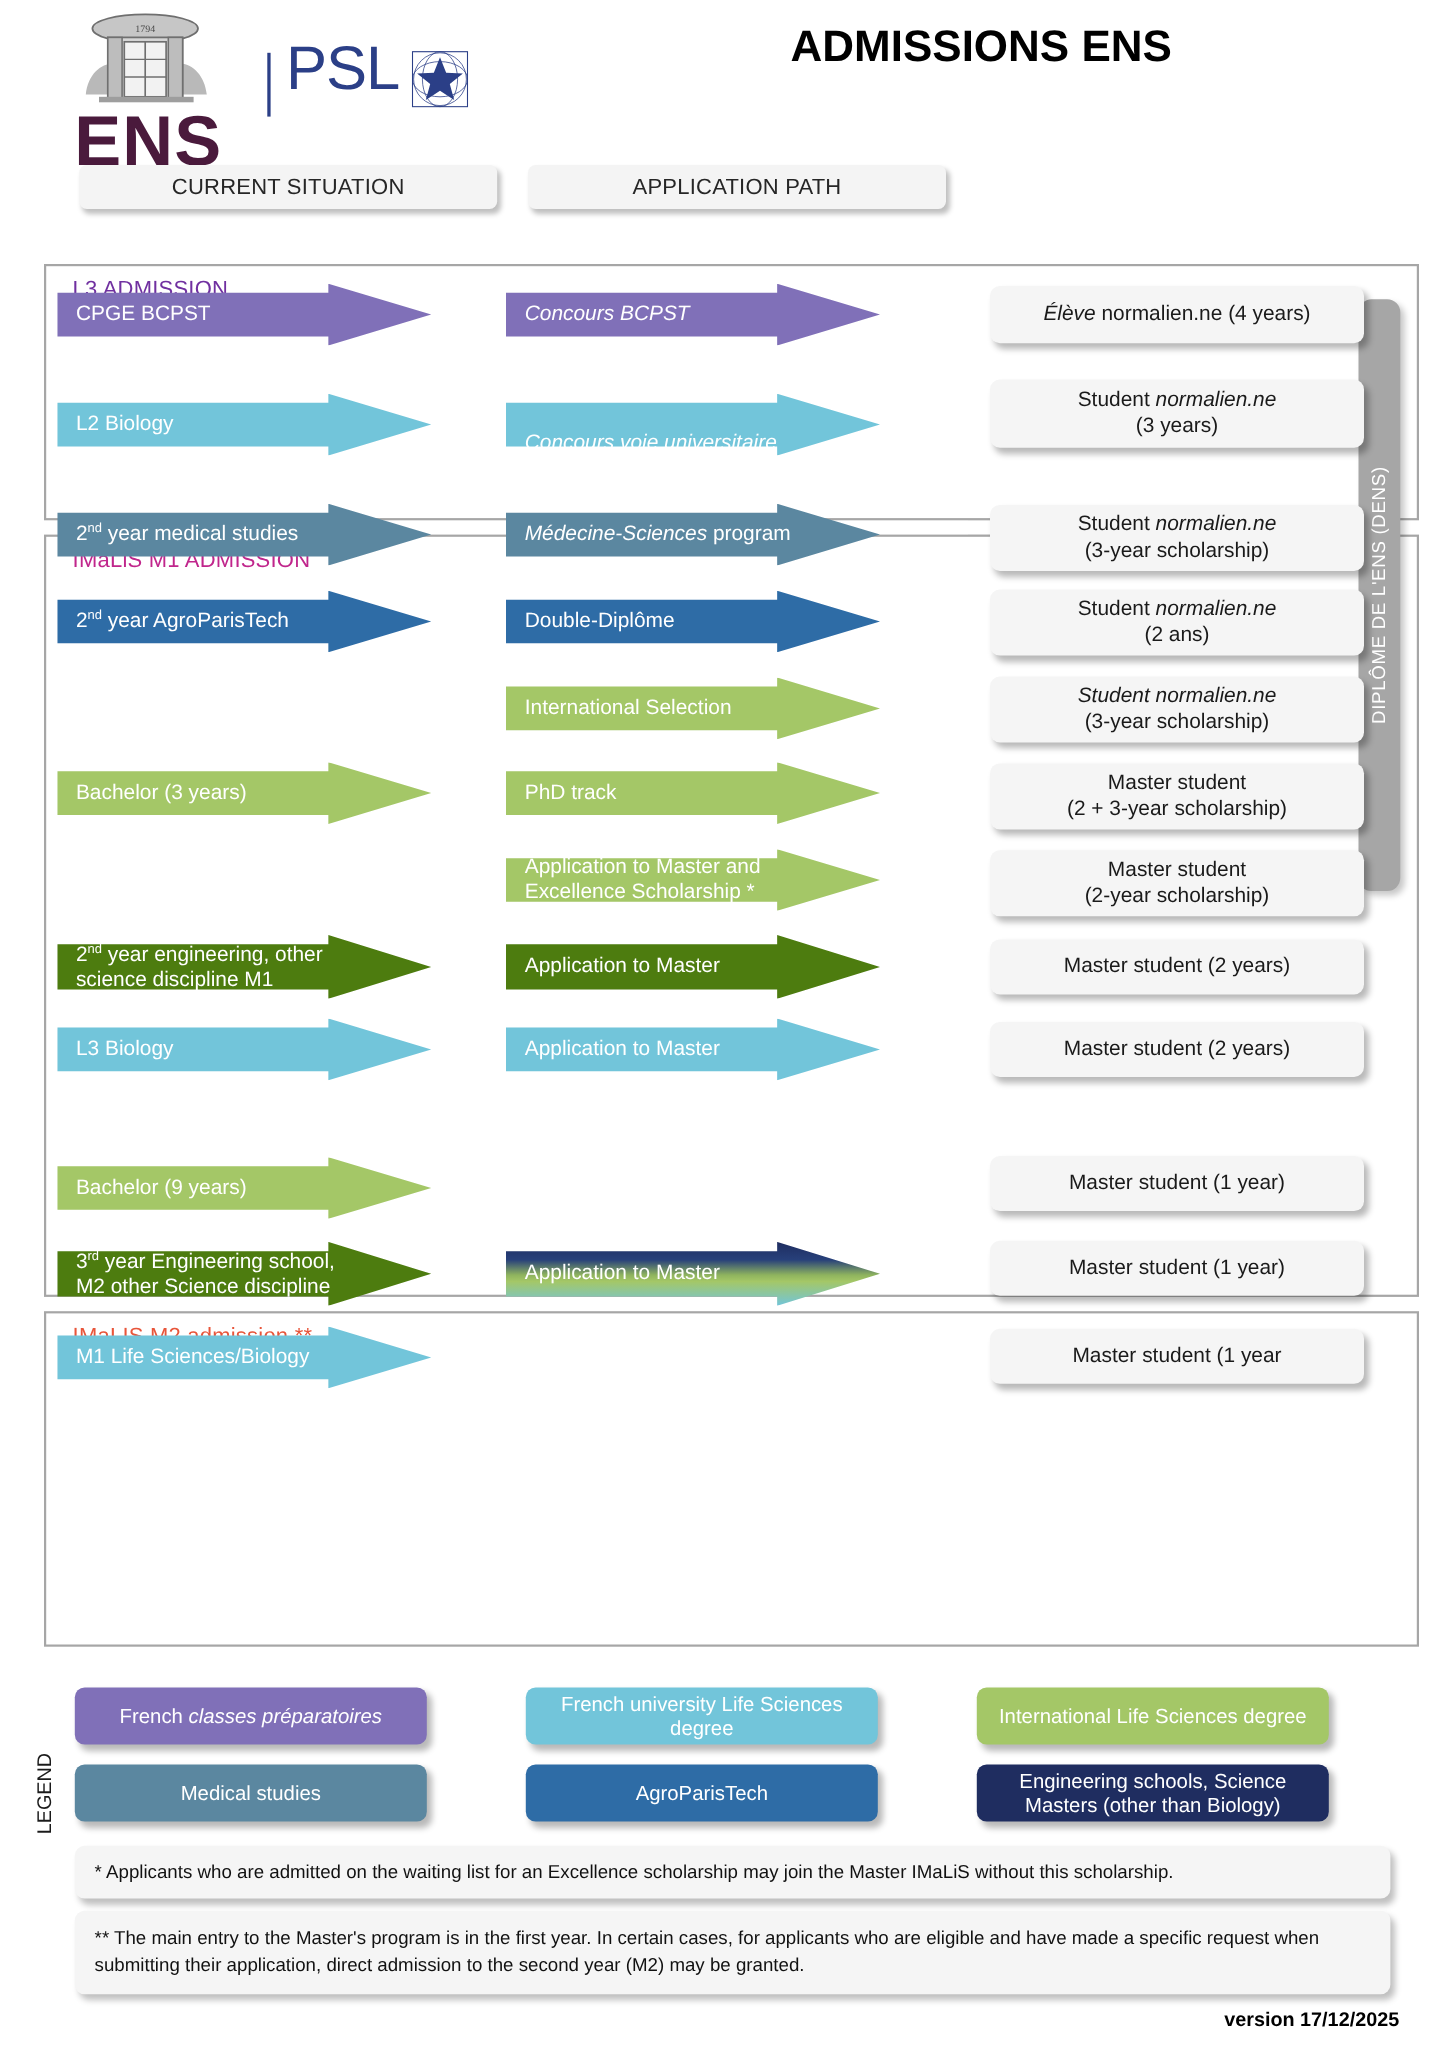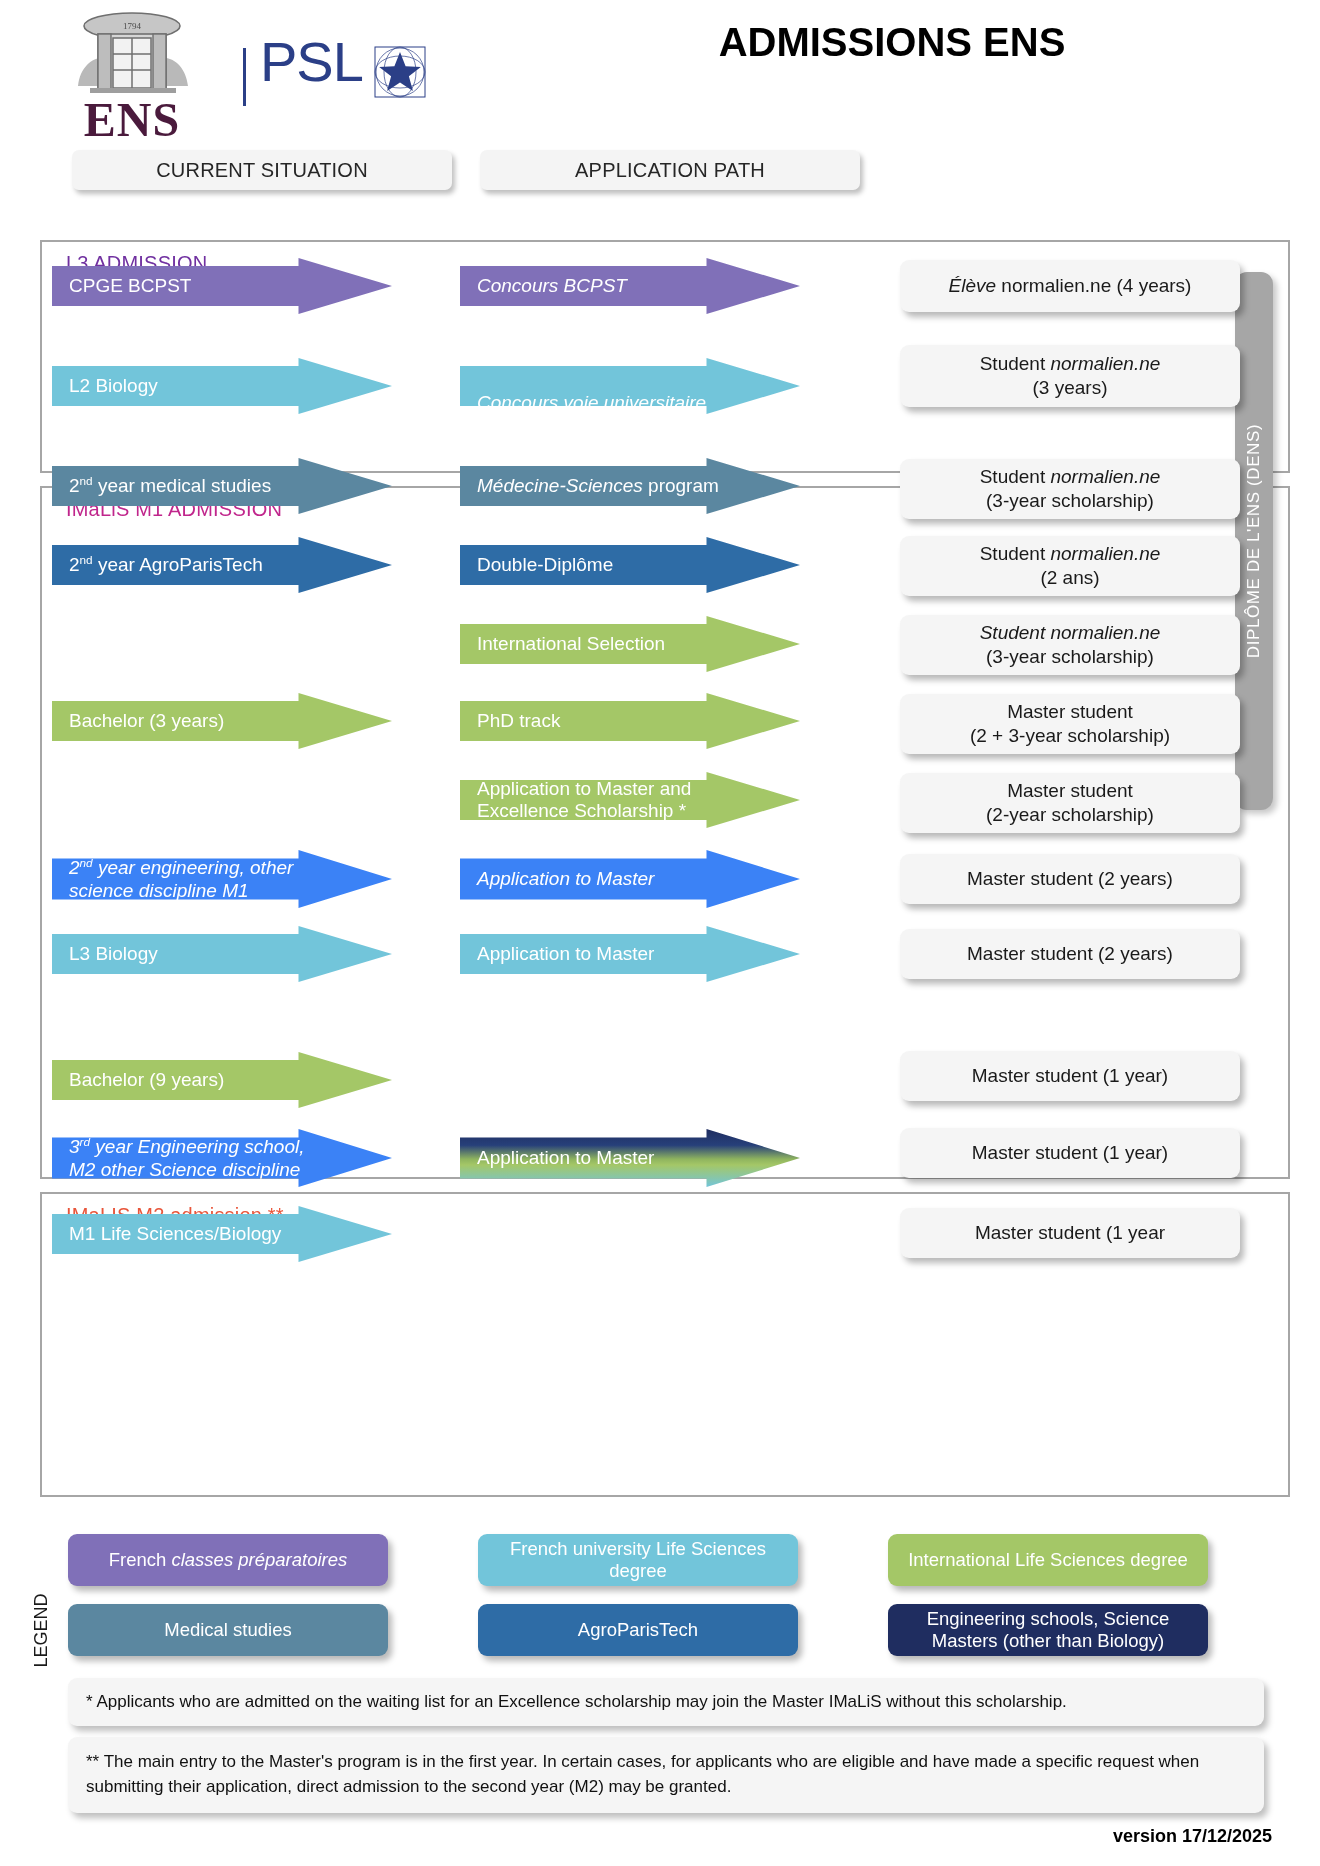--- a/index.html
+++ b/index.html
@@ -10,22 +10,22 @@
     position: relative;
     overflow: hidden;
   }
 
   
   #header { position: absolute; left: 0; top: 0; width: 1320px; height: 150px; }
   #ens-psl-logo { position: absolute; left: 60px; top: 8px; width: 360px; height: 130px; }
   #ens-mark { position: absolute; left: 0; top: 0; width: 145px; height: 100px; }
   #ens-word {
     position: absolute; left: 2px; top: 88px; width: 140px;
-    text-align: center; font-family: Liberation Serif, serif;
-    font-size: 48px; font-weight: 700; color: #4a1a3c; letter-spacing: 1px;
+    text-align: right; font-family: Liberation Sans, sans-serif;
+    font-size: 64px; font-weight: 700; color: #4a1a3c; letter-spacing: 1px;
     line-height: 1;
   }
   #logo-divider { position: absolute; left: 183px; top: 40px; width: 3px; height: 58px; background: #2b3f87; }
   #psl-word {
     position: absolute; left: 200px; top: 26px;
     font-family: "Liberation Sans", sans-serif; font-size: 56px;
     font-weight: 400; color: #2b3f87; letter-spacing: -1px; line-height: 1;
   }
   #psl-star { position: absolute; left: 314px; top: 38px; width: 52px; height: 52px; }
 
@@ -94,21 +94,21 @@
   .arrow .atext { position: relative; z-index: 2; }
   .arrow.c1 { left: 52px;  width: 340px; }
   .arrow.c2 { left: 460px; width: 340px; }
 
   
   .bg-purple  { background: #8070b8; }
   .bg-cyan    { background: #72c5da; }
   .bg-teal    { background: #5b87a0; }
   .bg-blue    { background: #2e6ca6; }
   .bg-green   { background: #a4c767; }
-  .bg-navy    { background: #3b82f6; font-style: italic; }
+  .bg-navy    { background: #4d7c0f; }
   .bg-grad-m2 { background: linear-gradient(180deg,#1f2d60 0%, #27407a 28%, #8fb45e 52%, #a4c767 62%, #72c5da 100%); }
 
   
   .status-box {
     position: absolute; left: 900px; width: 340px;
     background: #f5f5f5; border-radius: 9px;
     box-shadow: 4px 5px 6px rgba(0,0,0,0.28);
     display: flex; align-items: center; justify-content: center;
     text-align: center; color: #1a1a1a; font-size: 19px; line-height: 1.25;
     padding: 4px 8px;

